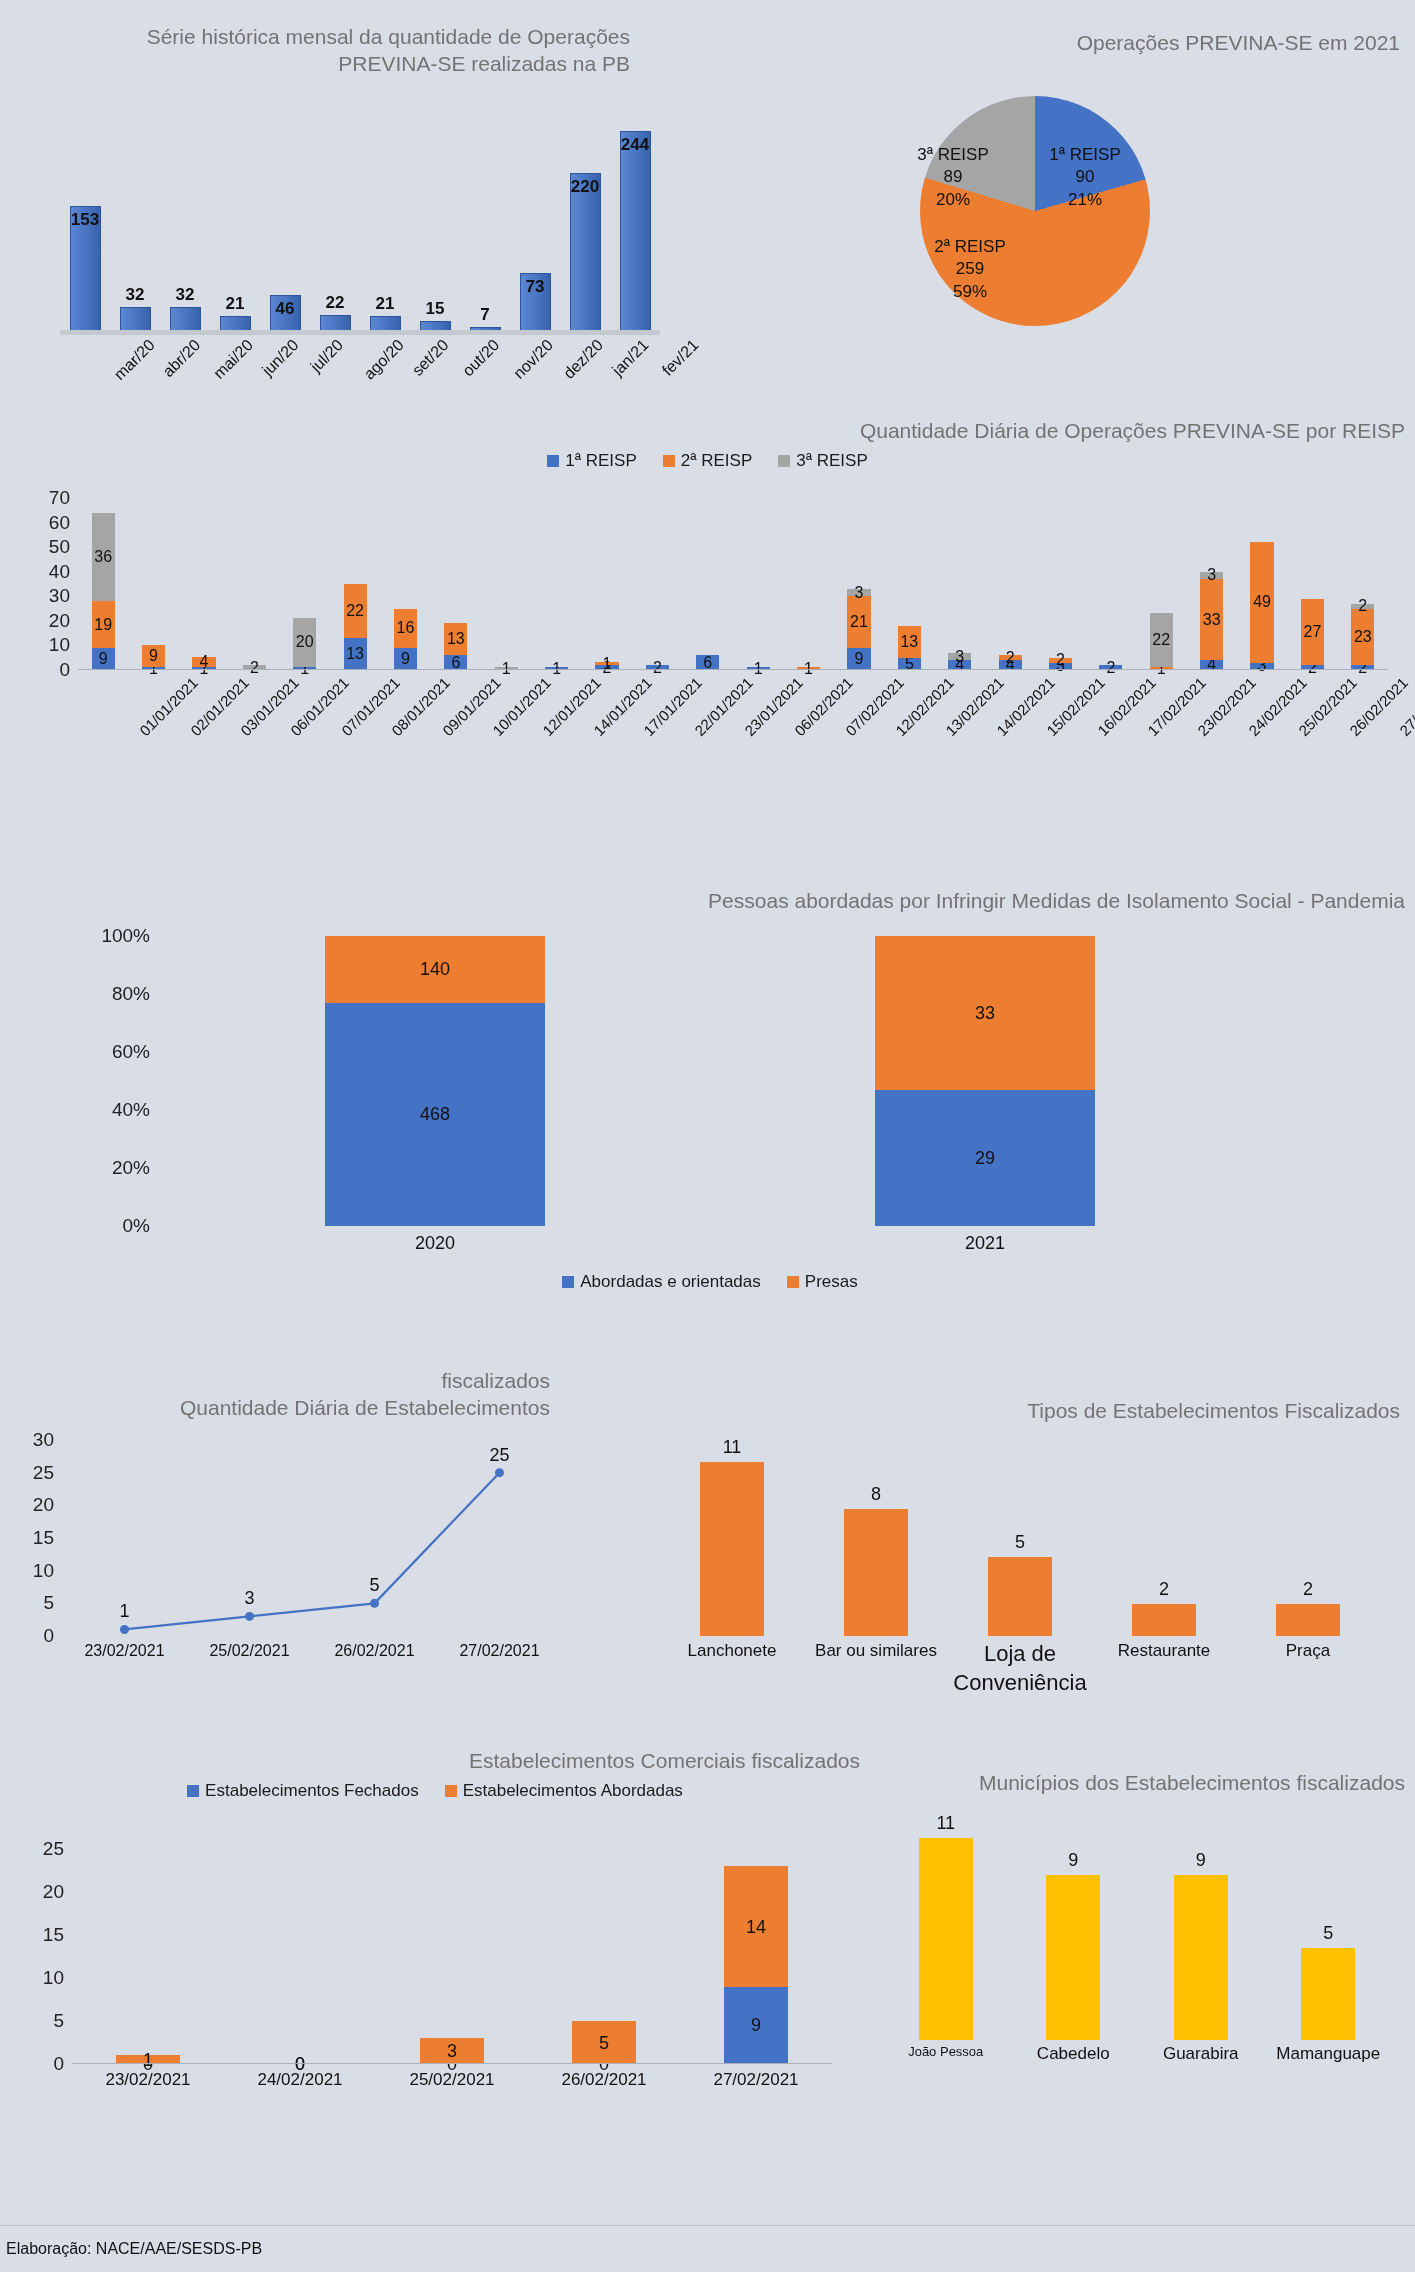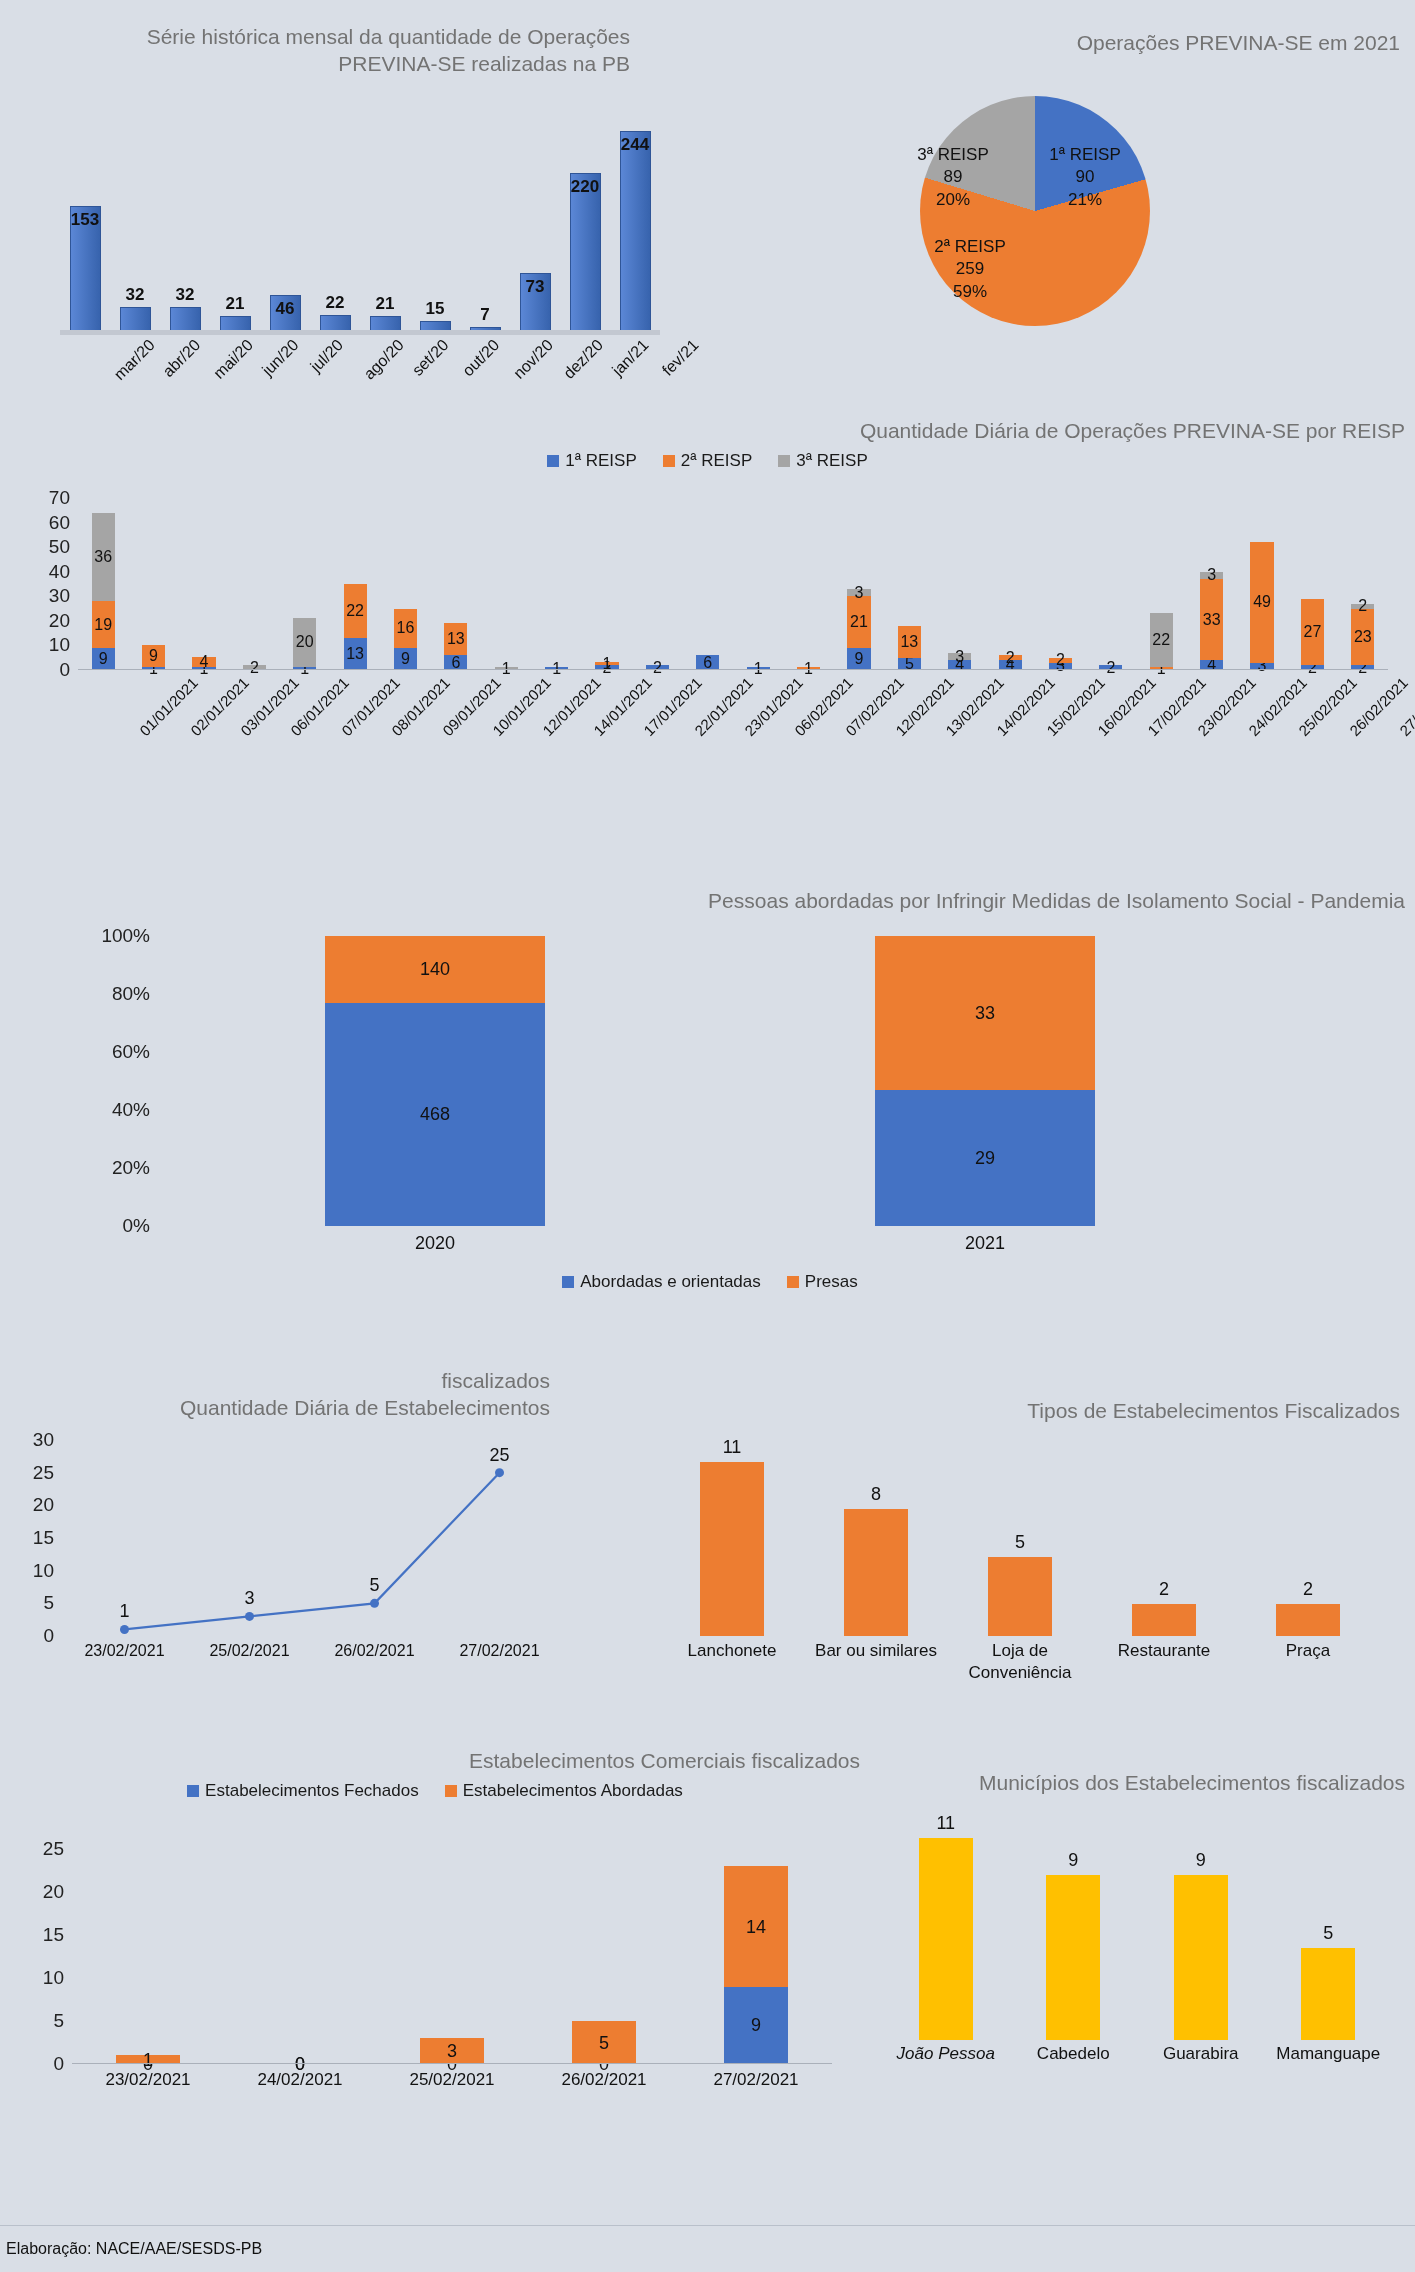--- a/index.html
+++ b/index.html
@@ -344,21 +344,21 @@
       <div style="position:absolute;width:64.8px;left:327.6px;bottom:0;height:79.16666666666667px;background:#ed7d31;"></div>
       <div style="position:absolute;left:288px;width:144px;text-align:center;font-size:18px;color:#111;bottom:83.16666666666667px;">5</div>
       <div style="position:absolute;width:64.8px;left:471.6px;bottom:0;height:31.666666666666664px;background:#ed7d31;"></div>
       <div style="position:absolute;left:432px;width:144px;text-align:center;font-size:18px;color:#111;bottom:35.666666666666664px;">2</div>
       <div style="position:absolute;width:64.8px;left:615.6px;bottom:0;height:31.666666666666664px;background:#ed7d31;"></div>
       <div style="position:absolute;left:576px;width:144px;text-align:center;font-size:18px;color:#111;bottom:35.666666666666664px;">2</div>
     </div>
   <div id="xlab6" style="position:absolute;left:30px;top:272px;width:720px;height:52px;">
       <div class="flatlab" style="left:0px;width:144px;top:0;font-size:17px;line-height:1.3;">Lanchonete</div>
       <div class="flatlab" style="left:144px;width:144px;top:0;font-size:17px;line-height:1.3;">Bar ou similares</div>
-      <div class="flatlab" style="left:288px;width:144px;top:0;font-size:17px;line-height:1.3;">Loja de<br>Conveniência</div>
+      <div class="flatlab" style="left:288px;width:144px;top:0;font-size:22px;line-height:1.3;">Loja de<br>Conveniência</div>
       <div class="flatlab" style="left:432px;width:144px;top:0;font-size:17px;line-height:1.3;">Restaurante</div>
       <div class="flatlab" style="left:576px;width:144px;top:0;font-size:17px;line-height:1.3;">Praça</div>
     </div>
 </div>
 
 <div class="panel" style="left:10px;top:1748px;width:850px;height:400px;">
   <div class="ctitle">Estabelecimentos Comerciais fiscalizados</div>
   <div class="legend" id="legend7">
       <div class="legend-item">
         <span class="swatch" style="background:#4472c4"></span>
@@ -408,21 +408,21 @@
       <div style="position:absolute;width:53.55px;left:36.975px;bottom:0;height:201.66666666666666px;background:#ffc000;"></div>
       <div style="position:absolute;left:0px;width:127.5px;text-align:center;font-size:18px;color:#111;bottom:205.66666666666666px;">11</div>
       <div style="position:absolute;width:53.55px;left:164.475px;bottom:0;height:165px;background:#ffc000;"></div>
       <div style="position:absolute;left:127.5px;width:127.5px;text-align:center;font-size:18px;color:#111;bottom:169px;">9</div>
       <div style="position:absolute;width:53.55px;left:291.975px;bottom:0;height:165px;background:#ffc000;"></div>
       <div style="position:absolute;left:255px;width:127.5px;text-align:center;font-size:18px;color:#111;bottom:169px;">9</div>
       <div style="position:absolute;width:53.55px;left:419.475px;bottom:0;height:91.66666666666667px;background:#ffc000;"></div>
       <div style="position:absolute;left:382.5px;width:127.5px;text-align:center;font-size:18px;color:#111;bottom:95.66666666666667px;">5</div>
     </div>
   <div id="xlab8" style="position:absolute;left:22px;top:296px;width:510px;height:30px;">
-      <div class="flatlab" style="left: 0px; width: 127.5px; top: 0px; font-size: 17px; font-style: italic;">João Pessoa</div>
+      <div class="flatlab" style="left: 0px; width: 127.5px; top: 0px; font-size: 13px;">João Pessoa</div>
       <div class="flatlab" style="left: 127.5px; width: 127.5px; top: 0px; font-size: 17px;">Cabedelo</div>
       <div class="flatlab" style="left: 255px; width: 127.5px; top: 0px; font-size: 17px;">Guarabira</div>
       <div class="flatlab" style="left: 382.5px; width: 127.5px; top: 0px; font-size: 17px;">Mamanguape</div>
     </div>
 </div>
 
 <div class="hr-bottom"></div>
 <div class="footer">Elaboração: NACE/AAE/SESDS-PB</div>
 
 </body></html>

